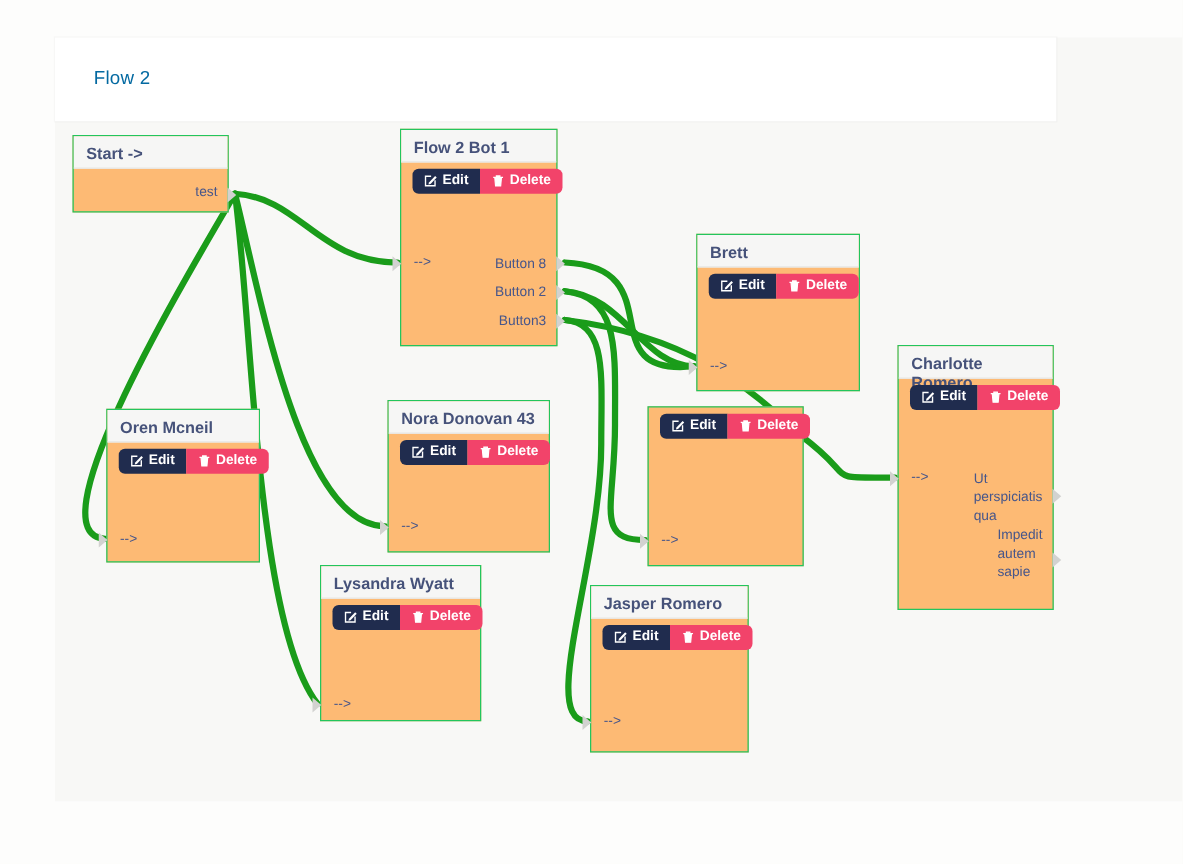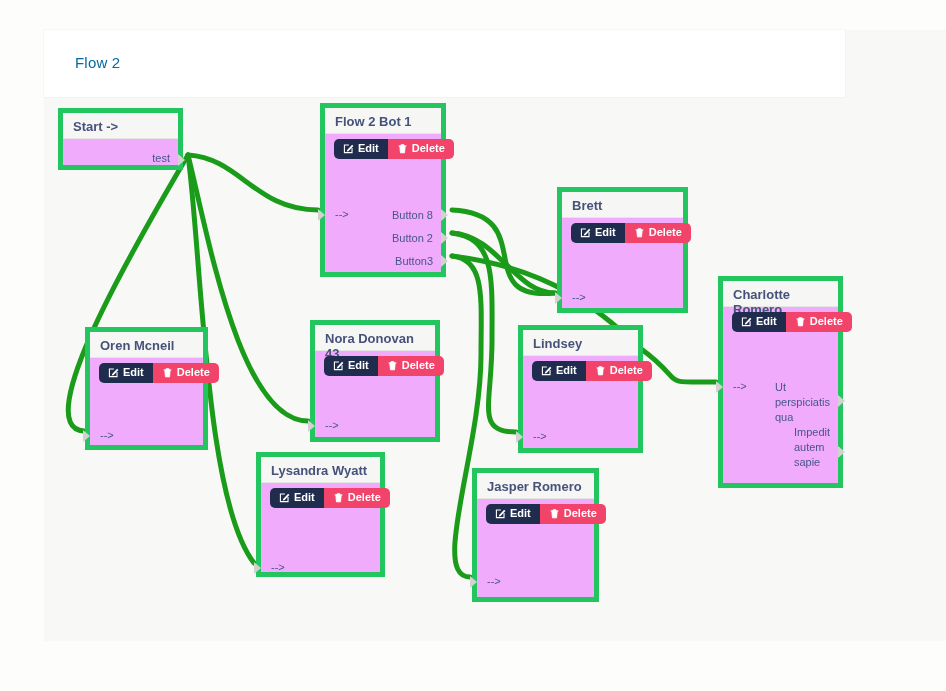--- a/index.html
+++ b/index.html
@@ -17,21 +17,21 @@
     background:#f8f8f6;z-index:0;}
 
   .title-card{position:absolute;left:44px;top:30px;width:801px;height:67px;
     background:#ffffff;z-index:3;box-shadow:0 0 0 1px rgba(0,0,0,0.025);}
   .title-card .title{position:absolute;left:31px;top:24px;font-size:15px;
     color:#0369a1;letter-spacing:.2px;}
 
   svg.wires{position:absolute;left:0;top:0;width:946px;height:691px;z-index:1;}
   svg.wires path{fill:none;stroke:var(--connection-green);stroke-width:5;stroke-linecap:round;}
 
-  .node{position:absolute;background:#f0abfc;border:5px solid #22c55e;z-index:2;
+  .node{position:absolute;background:#fdba74;border:1px solid #22c55e;z-index:2;
     color:var(--text-navy);}
   .node .hdr{background:#f6f6f5;border-bottom:1px solid #e6e6e4;
     padding:6px 10px 5px;font-size:13px;font-weight:bold;color:#46527a;height:26px;}
   .btns{display:flex;padding:5px 8px 0 9px;}
   .btn{display:flex;align-items:center;gap:4px;color:#fff;font-size:11px;
     font-weight:bold;padding:4px 9px 5px;border:none;cursor:pointer;line-height:1;}
   .btn.edit{background:var(--edit-bg);border-radius:5px 0 0 5px;}
   .btn.del{background:var(--delete-bg);border-radius:0 5px 5px 0;}
   .btn svg{width:11px;height:11px;display:block;}
 
@@ -265,21 +265,20 @@
     </div>
     <div class="io">
       <div class="io-row">
         <span class="in-label">--&gt;</span>
       </div>
     </div>
     <span class="conn in" style="top:105px"></span>
   </div>
 
   <div class="node" id="node-lindsey">
-    <div class="hdr">Lindsey</div>
     <div class="btns">
       <button class="btn edit">
         <svg viewBox="0 0 14 14">
             <path d="M7.5 2.5 H1.8 V12.2 H11.5 V6.5" stroke="#fff" stroke-width="1.4" fill="none"></path>
             <path d="M5.3 8.8 L11.6 2.3 L13.2 3.9 L6.9 10.4 L4.8 10.9 Z" fill="#fff"></path>
           </svg>
         <span>Edit</span>
       </button>
       <button class="btn del">
         <svg viewBox="0 0 14 14">

